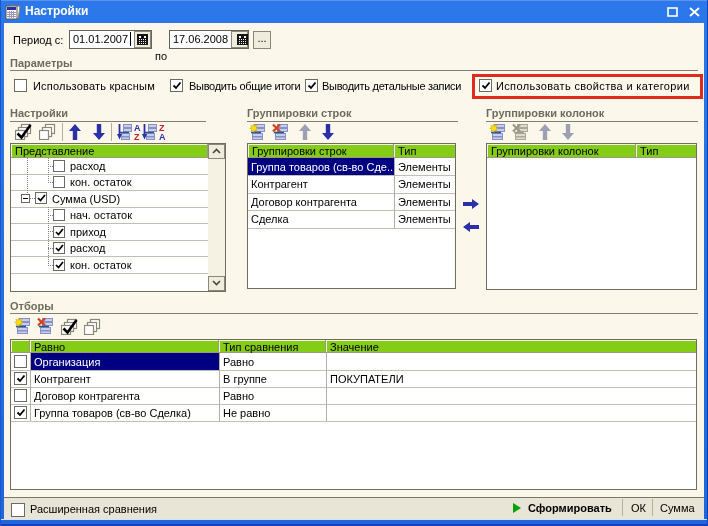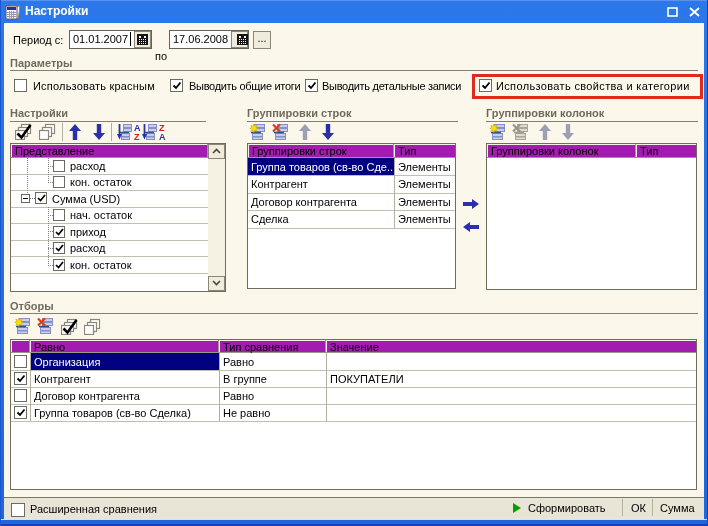--- a/index.html
+++ b/index.html
@@ -8,21 +8,21 @@
 .frame::before{content:"";position:absolute;left:0;top:0;right:0;height:1px;background:#5b93ee}
 .frame::after{content:"";position:absolute;left:0;bottom:0;right:0;height:2px;background:#1840b8}
 .client{left:4px;top:23px;width:700px;height:496px;background:#fbf8eb}
 .ttl{left:25px;top:4px;color:#fff;font-weight:bold;font-size:12px}
 .glabel{font-weight:bold;color:#6f6b5c;font-size:11px}
 .gline{height:1px;background:#847f72}
 .inp{background:#fff;border:1px solid #62645c}
 .btn{background:#f0ecdd;border:1px solid #8a8678}
 .cbx{width:13px;height:13px;background:#fff;border:1px solid #6a6c64}
 .tbl{background:#fff;border:1px solid #716d5d}
-.th{background:#a21caf;border-right:1px solid #9c9888;border-bottom:1px solid #9c9888;box-shadow:inset 1px 1px 0 #f4f1e6;}
+.th{background:#84cc16;border-right:1px solid #9c9888;border-bottom:1px solid #9c9888;box-shadow:inset 1px 1px 0 #f4f1e6;}
 .thtx{position:absolute;left:4px;top:1px;font-size:11px}
 .sep{background:#b3b0a2;width:1px}
 .rowline{height:1px;background:#c2bfb0}
 .sel{background:#000080;color:#fff}
 .nv{fill:#2b2fa8}
 .gy{fill:#9ca0b2}
 .dot{position:absolute;background-image:repeating-linear-gradient(to bottom,#808080 0 1px,transparent 1px 2px);width:1px}
 .doth{position:absolute;background-image:repeating-linear-gradient(to right,#808080 0 1px,transparent 1px 2px);height:1px}
 .txt{position:absolute;font-size:11px;white-space:nowrap}
 </style></head>
@@ -396,17 +396,17 @@
 <div class="a sep" style="left:30px;top:353px;height:68px"></div>
 <div class="a sep" style="left:219px;top:353px;height:68px"></div>
 <div class="a sep" style="left:326px;top:353px;height:68px"></div>
 
 <div class="a" style="left:4px;top:497px;width:700px;height:22px;background:#e8e4d6;border-top:1px solid #7b7769"></div>
 <div class="a cbx" style="left:11px;top:503px;width:14px;height:14px"></div>
 <div class="txt" style="left:30px;top:503px">Расширенная сравнения</div>
 <svg class="a" style="left:513px;top:503px" width="8" height="10" viewBox="0 0 8 10">
     <path d="M0 0 L8 5 L0 10 Z" fill="#00a000"></path>
   </svg>
-<div class="txt" style="left:528px;top:502px;font-weight:normal">Сформировать</div>
+<div class="txt" style="left:528px;top:502px;font-weight:bold">Сформировать</div>
 <div class="a" style="left:622px;top:499px;width:1px;height:17px;background:#b5b1a2"></div>
 <div class="txt" style="left:631px;top:502px">ОК</div>
 <div class="a" style="left:652px;top:499px;width:1px;height:17px;background:#b5b1a2"></div>
 <div class="txt" style="left:660px;top:502px">Сумма</div>
 
 </body></html>

